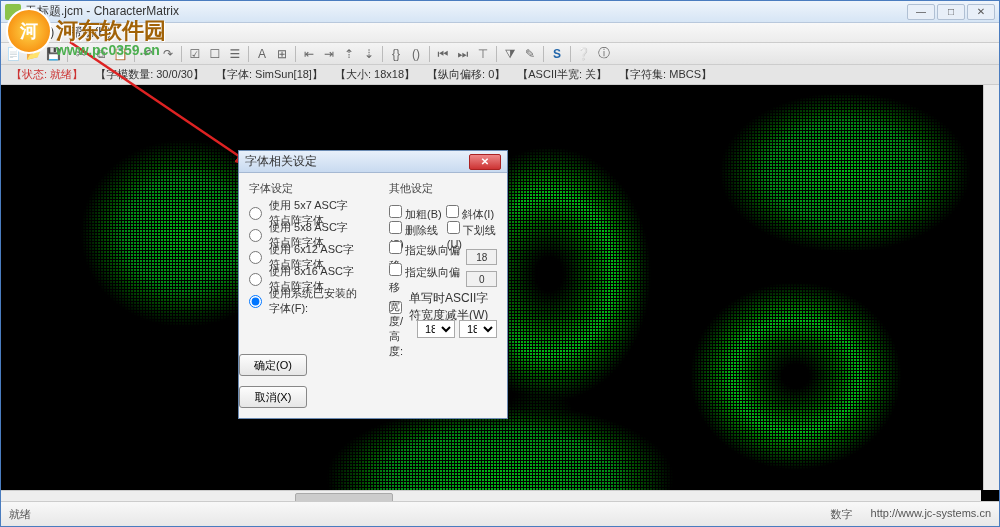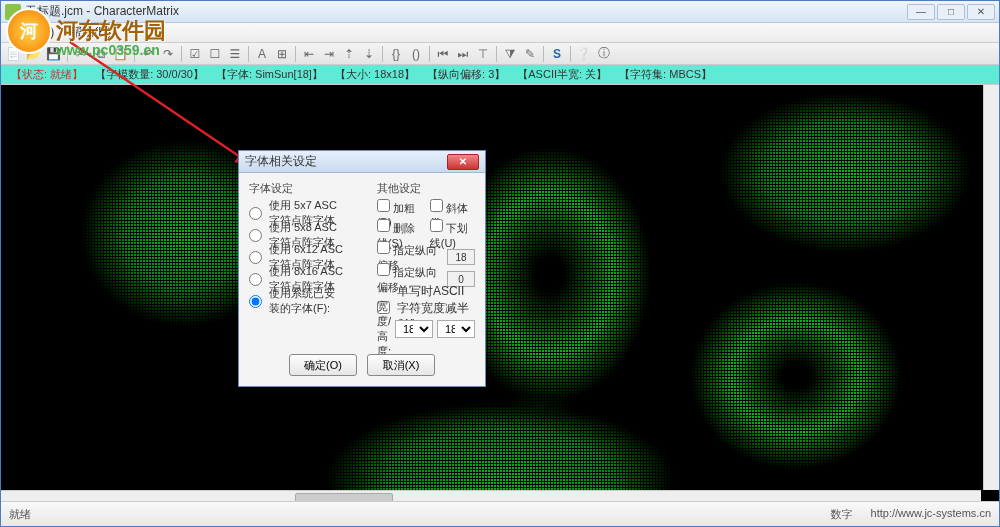--- a/index.html
+++ b/index.html
@@ -12,21 +12,21 @@
 .titlebar .winbtns { display: flex; gap: 2px; }
 .titlebar .winbtn { width: 28px; height: 16px; background: #e8eff8; border: 1px solid #b0c0d4; border-radius: 2px; display: flex; align-items: center; justify-content: center; font-size: 10px; color: #555; cursor: pointer; }
 
 .menubar { height: 20px; background: linear-gradient(#f8f8f8, #ececec); display: flex; align-items: center; padding: 0 6px; border-bottom: 1px solid #ccc; font-size: 12px; color: #333; }
 .menubar .mitem { padding: 2px 8px; cursor: pointer; }
 
 .toolbar { height: 22px; background: linear-gradient(#f4f4f4, #e4e4e4); display: flex; align-items: center; padding: 0 4px; border-bottom: 1px solid #ccc; gap: 2px; }
 .toolbar .tbtn { width: 18px; height: 18px; display: flex; align-items: center; justify-content: center; font-size: 12px; color: #666; cursor: pointer; border: 1px solid transparent; }
 .toolbar .sep { width: 1px; height: 16px; background: #bbb; margin: 0 2px; }
 
-.infobar { height: 20px; background: #5eead4; display: flex; align-items: center; padding: 0 6px; border-bottom: 1px solid #ccc; font-size: 11px; color: #555; gap: 4px; }
+.infobar { height: 20px; background: #e5e5e5; display: flex; align-items: center; padding: 0 6px; border-bottom: 1px solid #ccc; font-size: 11px; color: #555; gap: 4px; }
 .infobar .chip { padding: 1px 4px; color: #333; }
 
 .canvas-area { position: relative; width: 100%; height: 420px; background: #000; overflow: hidden; border-bottom: 1px solid #ccc; }
 .canvas-pixels { position: absolute; inset: 6px; background:
   radial-gradient(ellipse 200px 180px at 18% 35%, #0a3 0%, #083 30%, transparent 60%),
   radial-gradient(ellipse 160px 200px at 55% 45%, transparent 0%, #0a3 40%, transparent 70%),
   radial-gradient(ellipse 220px 140px at 85% 20%, #0a3 0%, #083 35%, transparent 65%),
   radial-gradient(ellipse 280px 120px at 50% 95%, #0a3 0%, #083 40%, transparent 70%),
   radial-gradient(ellipse 180px 160px at 80% 70%, transparent 0%, #0a3 35%, transparent 65%),
   #000;
@@ -42,33 +42,33 @@
   opacity: 0.9;
 }
 
 .watermark { position: absolute; top: 8px; left: 6px; z-index: 50; display: flex; align-items: center; }
 .watermark .logo { width: 46px; height: 46px; border-radius: 50%; background: radial-gradient(#ffd54a, #f57c00); display: flex; align-items: center; justify-content: center; color: #fff; font-weight: bold; font-size: 18px; border: 2px solid #fff; }
 .watermark .text { font-size: 22px; font-weight: bold; color: #a16207; margin-left: 4px; text-shadow: 1px 1px 0 #fff; }
 .watermark .sub { position: absolute; top: 34px; left: 50px; font-size: 14px; color: #4caf50; font-weight: bold; }
 
 .arrow { position: absolute; top: 32px; left: 60px; width: 220px; height: 150px; pointer-events: none; z-index: 40; }
 
-.dialog { position: absolute; top: 150px; left: 238px; width: 248px; background: #f4f4f4; border: 1px solid #6b8bb3; box-shadow: 3px 3px 12px rgba(0,0,0,0.4); z-index: 60; }
+.dialog { position: absolute; top: 150px; left: 238px; width: 270px; background: #f4f4f4; border: 1px solid #6b8bb3; box-shadow: 3px 3px 12px rgba(0,0,0,0.4); z-index: 60; }
 .dialog .dtitle { height: 22px; background: linear-gradient(#e8f0fa, #c8daf0); display: flex; align-items: center; padding: 0 6px; border-bottom: 1px solid #a5b8d2; }
 .dialog .dtitle span { flex: 1; font-size: 12px; color: #333; }
 .dialog .dclose { width: 32px; height: 16px; background: linear-gradient(#e88, #c33); border: 1px solid #a22; border-radius: 2px; display: flex; align-items: center; justify-content: center; color: #fff; font-size: 10px; font-weight: bold; cursor: pointer; }
 .dialog .dbody { padding: 8px 10px; display: flex; gap: 32px; background: #f4f4f4; }
 .dialog .col { flex: 1; }
 .dialog .grplabel { font-size: 11px; color: #444; margin-bottom: 6px; }
 .dialog .row { display: flex; align-items: center; height: 22px; font-size: 11px; color: #333; gap: 4px; }
 .dialog input[type=radio], .dialog input[type=checkbox] { margin-right: 3px; }
 .dialog select, .dialog input[type=text] { font-size: 11px; border: 1px solid #aaa; background: #fff; padding: 1px 3px; }
 .dialog .spin { width: 34px; height: 16px; border: 1px solid #aaa; background: #f0f0f0; font-size: 10px; text-align: center; display: inline-flex; align-items: center; justify-content: center; }
 .dialog .fontselect { width: 120px; margin-top: 4px; }
-.dialog .dbtns { display: flex; justify-content: center; gap: 10px; padding: 6px 0 10px; background: #f4f4f4; }
+.dialog .dbtns { display: flex; gap: 10px; padding: 6px 0 10px; background: #f4f4f4; flex-direction: column; }
 .dialog .dbtn { width: 68px; height: 22px; background: linear-gradient(#fdfdfd, #e6e6e6); border: 1px solid #888; border-radius: 3px; font-size: 11px; cursor: pointer; }
 
 .scrollbar-h { position: absolute; left: 0; right: 18px; bottom: 20px; height: 16px; background: #eee; border-top: 1px solid #ccc; }
 .scrollbar-h .thumb { position: absolute; left: 30%; width: 10%; top: 2px; bottom: 2px; background: #ccc; border: 1px solid #aaa; border-radius: 2px; }
 .scrollbar-v { position: absolute; right: 0; top: 84px; bottom: 36px; width: 16px; background: #eee; border-left: 1px solid #ccc; }
 
 .statusbar { position: absolute; left: 0; right: 0; bottom: 0; height: 20px; background: linear-gradient(#f8f8f8, #e8e8e8); border-top: 1px solid #ccc; display: flex; align-items: center; padding: 12px 8px; font-size: 11px; color: #555; }
 .statusbar .sright { margin-left: auto; display: flex; gap: 18px; justify-content: flex-end; }
 </style>
 </head>
@@ -129,21 +129,21 @@
     <div class="sep"></div>
     <div class="tbtn">❔</div>
     <div class="tbtn">ⓘ</div>
   </div>
 
   <div class="infobar">
     <span class="chip" style="color:#c33">【状态: 就绪】</span>
     <span class="chip">【字模数量: 30/0/30】</span>
     <span class="chip">【字体: SimSun[18]】</span>
     <span class="chip">【大小: 18x18】</span>
-    <span class="chip">【纵向偏移: 3】</span>
+    <span class="chip">【纵向偏移: 0】</span>
     <span class="chip">【ASCII半宽: 关】</span>
     <span class="chip">【字符集: MBCS】</span>
   </div>
 
   <div class="canvas-area">
     <div class="canvas-pixels"></div>
   </div>
 
   <div class="scrollbar-h">
       <div class="thumb"></div>

